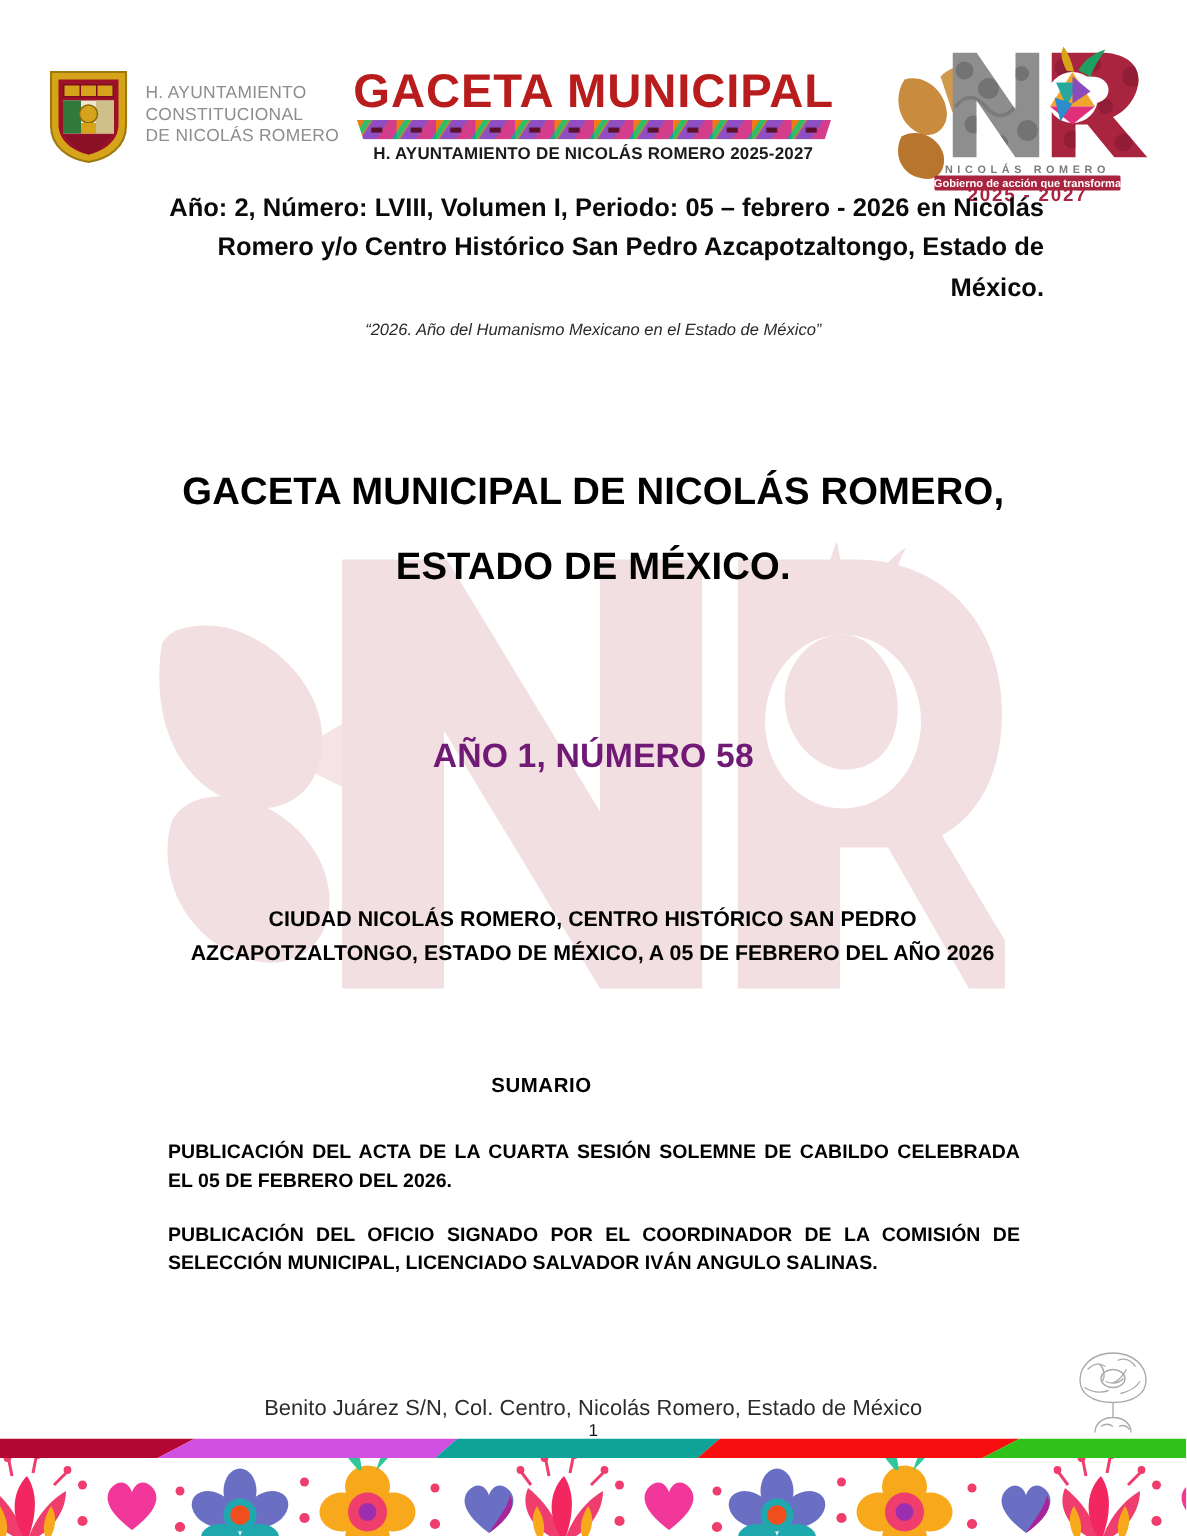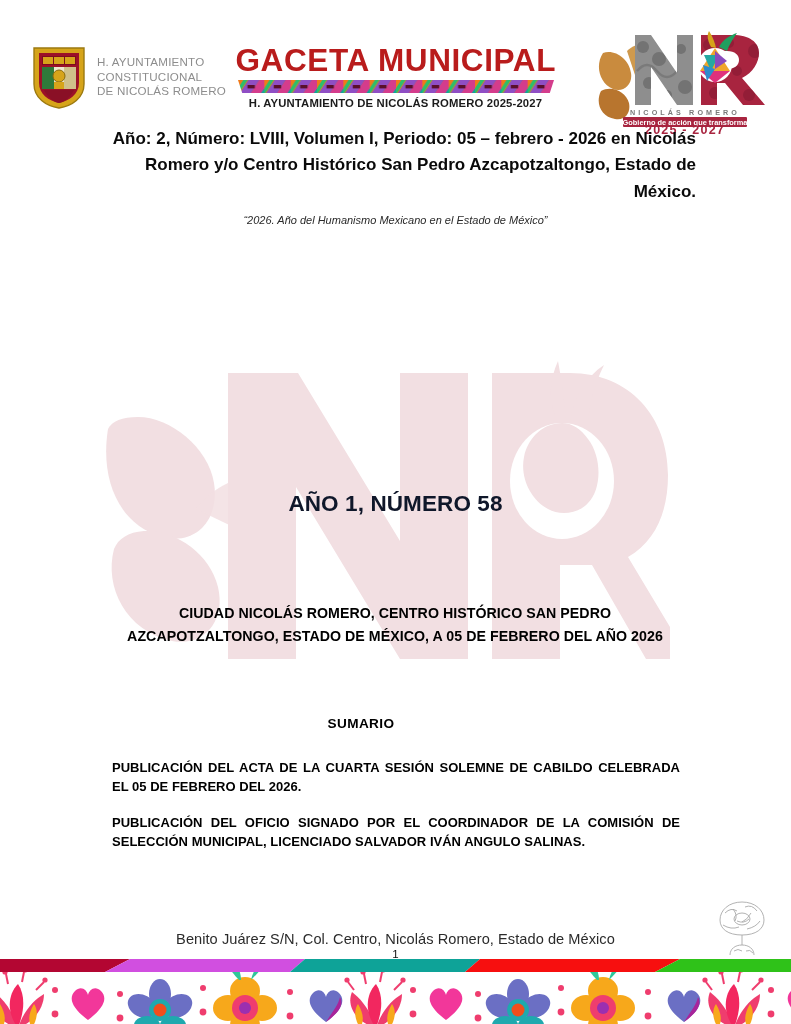--- a/index.html
+++ b/index.html
@@ -144,21 +144,21 @@
     z-index: 2;
   }
   .issue-line {
     position: absolute;
     left: 0; top: 487px;
     width: 791px;
     text-align: center;
     font-size: 22.5px;
     font-weight: 700;
     letter-spacing: .1px;
-    color: #0f172a;
+    color: #701a75;
     z-index: 2;
   }
   .place-line {
     position: absolute;
     left: 95px; top: 598px;
     width: 600px;
     text-align: center;
     font-size: 14.2px;
     font-weight: 700;
     line-height: 1.62;
@@ -384,20 +384,24 @@
     </div>
   </div>
 
   <div class="issue-info">
     <span>Año: 2, Número: LVIII, Volumen I, Periodo: 05 – febrero - 2026 en Nicolás Romero y/o Centro</span>
     <span>Histórico San Pedro Azcapotzaltongo, Estado de México.</span>
   </div>
 
   <div class="slogan">“2026. Año del Humanismo Mexicano en el Estado de México”</div>
 
+  <div class="main-title">
+    <div>GACETA MUNICIPAL DE NICOLÁS ROMERO,</div>
+    <div>ESTADO DE MÉXICO.</div>
+  </div>
 
   <div class="issue-line">AÑO 1, NÚMERO 58</div>
 
   <div class="place-line">
     <div>CIUDAD NICOLÁS ROMERO, CENTRO HISTÓRICO SAN PEDRO</div>
     <div>AZCAPOTZALTONGO, ESTADO DE MÉXICO, A 05 DE FEBRERO DEL AÑO 2026</div>
   </div>
 
   <div class="sumario-title">SUMARIO</div>
 

